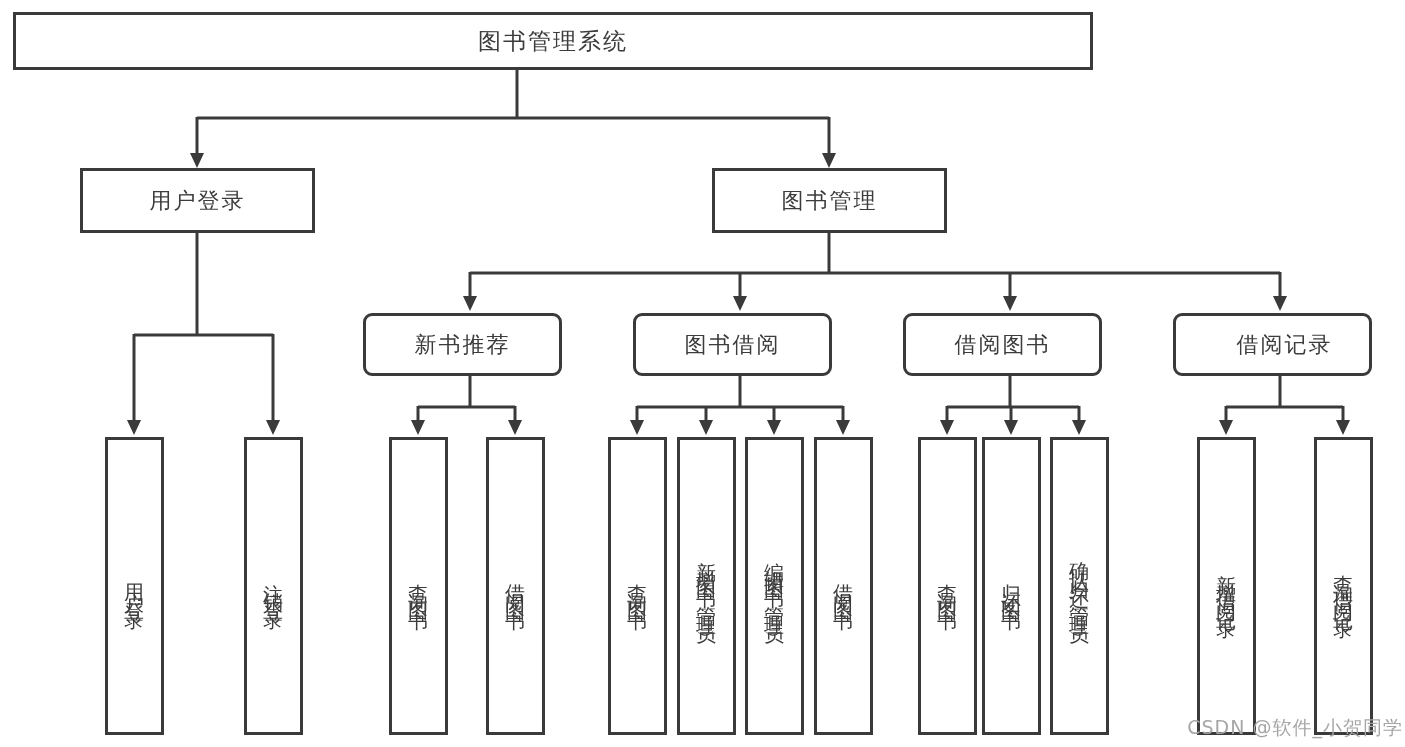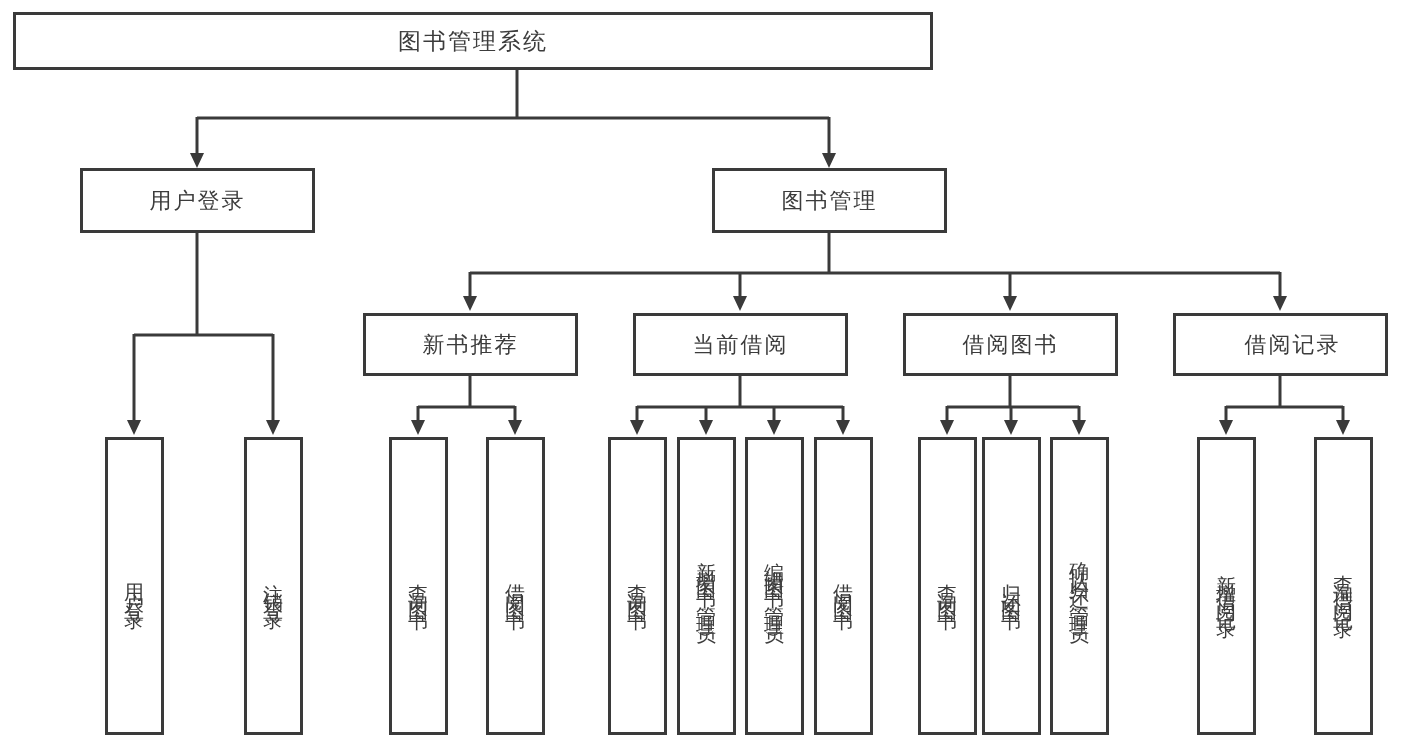--- a/index.html
+++ b/index.html
@@ -31,24 +31,24 @@
     position: absolute;
     box-sizing: border-box;
     border: 3px solid var(--line);
     background: var(--background);
     display: flex;
     align-items: center;
     justify-content: center;
     color: var(--text);
   }
   .h-box { letter-spacing: 2px; white-space: nowrap; }
-  .root-box { left: 13px; top: 12px; width: 920px; height: 58px; font-size: 23px; }
+  .root-box { left: 13px; top: 12px; width: 1080px; height: 58px; font-size: 23px; }
   .lvl-box  { font-size: 22px; }
   .l2 { top: 168px; width: 235px; height: 65px; }
-  .l3 { top: 313px; width: 215px; height: 63px; }
+  .l3 { top: 313px; width: 199px; height: 63px; border-radius: 9px; }
   .leaf {
     top: 437px;
     width: 59px;
     height: 298px;
     font-size: 20px;
   }
   .vtext {
     writing-mode: vertical-rl;
     text-orientation: mixed;
     letter-spacing: 0.45em;
@@ -137,21 +137,21 @@
       <polygon points="1336,420 1350,420 1343,435"></polygon>
     </g>
   </svg>
 
   <div class="box h-box root-box">图书管理系统</div>
 
   <div class="box h-box lvl-box l2" style="left:80px;">用户登录</div>
   <div class="box h-box lvl-box l2" style="left:712px;text-align:right;">图书管理</div>
 
   <div class="box h-box lvl-box l3" style="left:363px;">新书推荐</div>
-  <div class="box h-box lvl-box l3" style="left:633px;">当前借阅</div>
+  <div class="box h-box lvl-box l3" style="left:633px;">图书借阅</div>
   <div class="box h-box lvl-box l3" style="left:903px;">借阅图书</div>
   <div class="box h-box lvl-box l3" style="left:1173px;padding-left:24px;">借阅记录</div>
 
   <div class="box leaf" style="left:105px;">
     <span class="vtext">用户登录</span>
   </div>
   <div class="box leaf" style="left:244px;">
     <span class="vtext">注销登录</span>
   </div>
 
@@ -185,14 +185,15 @@
     <span class="vtext">确认归还（管理员）</span>
   </div>
 
   <div class="box leaf" style="left:1197px;">
     <span class="vtext">新增借阅记录</span>
   </div>
   <div class="box leaf" style="left:1314px;">
     <span class="vtext">查询借阅记录</span>
   </div>
 
+  <div class="watermark">CSDN @软件_小贺同学</div>
 
 </div>
 
 </body></html>

